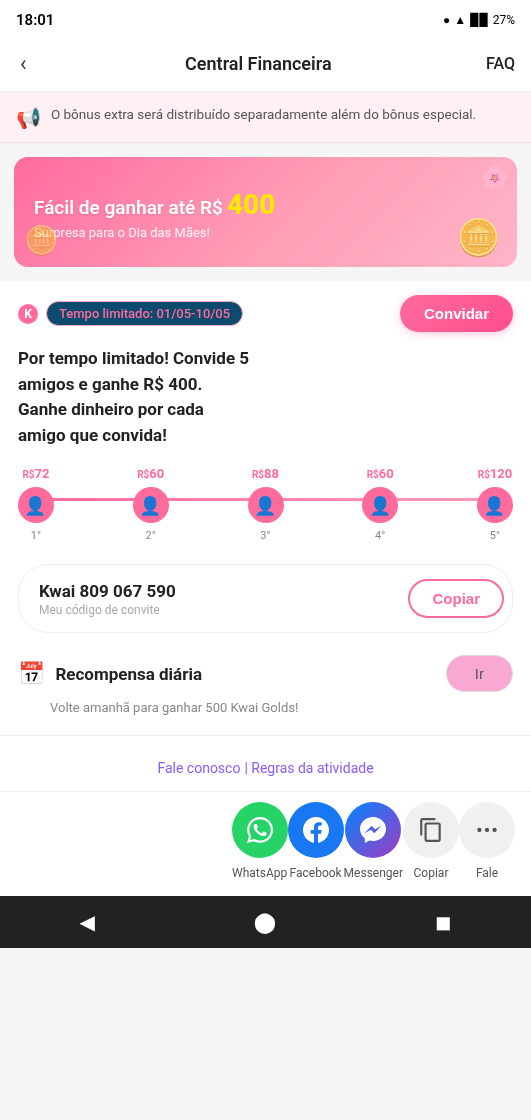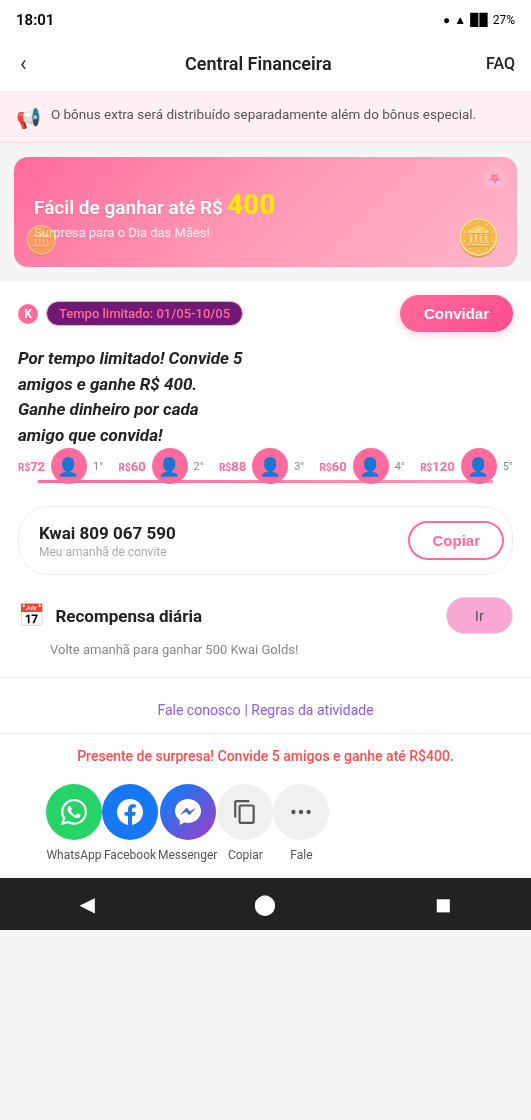--- a/index.html
+++ b/index.html
@@ -159,21 +159,21 @@
       font-size: 12px;
       font-weight: 700;
       width: 20px;
       height: 20px;
       border-radius: 50%;
       display: flex;
       align-items: center;
       justify-content: center;
     }
     .time-badge {
-      background: #701a75;
+      background: #0c4a6e;
       border: 1px solid #ffaac8;
       border-radius: 20px;
       padding: 4px 12px;
       font-size: 13px;
       color: #ff6b9d;
       font-weight: 500;
     }
     .invite-btn {
       background: linear-gradient(135deg, #ff6b9d, #ff4d8d);
       color: white;
@@ -185,21 +185,21 @@
       cursor: pointer;
       box-shadow: 0 2px 8px rgba(255,77,141,0.3);
     }
 
     
     .promo-main-text {
       font-size: 17px;
       font-weight: 700;
       color: #222;
       line-height: 1.5;
-      font-style: italic;
+      margin-bottom: 18px;
     }
 
     
     .steps-row {
       display: flex;
       justify-content: space-between;
       align-items: flex-start;
       margin-bottom: 22px;
       position: relative;
     }
@@ -208,21 +208,21 @@
       position: absolute;
       top: 32px;
       left: 20px;
       right: 20px;
       height: 3px;
       background: linear-gradient(to right, #ff6b9d, #ff9ab5);
       z-index: 0;
     }
     .step-item {
       display: flex;
-      flex-direction: row;
+      flex-direction: column;
       align-items: center;
       gap: 6px;
       z-index: 1;
     }
     .step-amount {
       font-size: 13px;
       font-weight: 700;
       color: #ff6b9d;
     }
     .step-amount .currency {
@@ -331,24 +331,23 @@
     }
     .share-promo-text {
       padding: 14px 16px 10px;
       font-size: 14px;
       color: #ff4d4d;
       font-weight: 500;
       text-align: center;
     }
     .share-icons-row {
       display: flex;
-      justify-content: flex-start;
+      justify-content: flex-end;
       align-items: center;
       padding: 10px 16px 16px;
-      margin-left: 30px;
     }
     .share-item {
       display: flex;
       flex-direction: column;
       align-items: center;
       gap: 8px;
     }
     .share-circle {
       width: 56px;
       height: 56px;
@@ -460,21 +459,21 @@
     <div class="step-item">
       <span class="step-amount"><span class="currency">R$</span>120</span>
       <div class="step-icon">👤</div>
       <span class="step-label">5°</span>
     </div>
   </div>
 
   <div class="invite-code-box">
     <div class="invite-code-left">
       <div class="invite-code-value">Kwai 809 067 590</div>
-      <div class="invite-code-label">Meu amanhã de convite</div>
+      <div class="invite-code-label">Meu código de convite</div>
     </div>
     <button class="copy-btn">Copiar</button>
   </div>
 
   <div class="daily-reward">
     <div class="daily-reward-left">
       <span class="calendar-icon">📅</span>
       <span class="daily-reward-title">Recompensa diária</span>
     </div>
     <button class="ir-btn">Ir</button>
@@ -483,21 +482,20 @@
 
 </div>
 
 <div class="footer-links">
   <span>Fale conosco</span>
   <span> | </span>
   <span>Regras da atividade</span>
 </div>
 
 <div class="share-sheet">
-  <div class="share-promo-text">Presente de surpresa! Convide 5 amigos e ganhe até R$400.</div>
   <div class="share-icons-row">
 
     <div class="share-item">
       <div class="share-circle whatsapp">
         <svg width="26" height="26" viewBox="0 0 24 24" fill="white">
           <path d="M17.472 14.382c-.297-.149-1.758-.867-2.03-.967-.273-.099-.471-.148-.67.15-.197.297-.767.966-.94 1.164-.173.199-.347.223-.644.075-.297-.15-1.255-.463-2.39-1.475-.883-.788-1.48-1.761-1.653-2.059-.173-.297-.018-.458.13-.606.134-.133.298-.347.446-.52.149-.174.198-.298.298-.497.099-.198.05-.371-.025-.52-.075-.149-.669-1.612-.916-2.207-.242-.579-.487-.5-.669-.51-.173-.008-.371-.01-.57-.01-.198 0-.52.074-.792.372-.272.297-1.04 1.016-1.04 2.479 0 1.462 1.065 2.875 1.213 3.074.149.198 2.096 3.2 5.077 4.487.709.306 1.262.489 1.694.625.712.227 1.36.195 1.871.118.571-.085 1.758-.719 2.006-1.413.248-.694.248-1.289.173-1.413-.074-.124-.272-.198-.57-.347m-5.421 7.403h-.004a9.87 9.87 0 01-5.031-1.378l-.361-.214-3.741.982.998-3.648-.235-.374a9.86 9.86 0 01-1.51-5.26c.001-5.45 4.436-9.884 9.888-9.884 2.64 0 5.122 1.03 6.988 2.898a9.825 9.825 0 012.893 6.994c-.003 5.45-4.437 9.884-9.885 9.884m8.413-18.297A11.815 11.815 0 0012.05 0C5.495 0 .16 5.335.157 11.892c0 2.096.547 4.142 1.588 5.945L.057 24l6.305-1.654a11.882 11.882 0 005.683 1.448h.005c6.554 0 11.89-5.335 11.893-11.893a11.821 11.821 0 00-3.48-8.413z"></path>
         </svg>
       </div>
       <span class="share-label">WhatsApp</span>
     </div>

